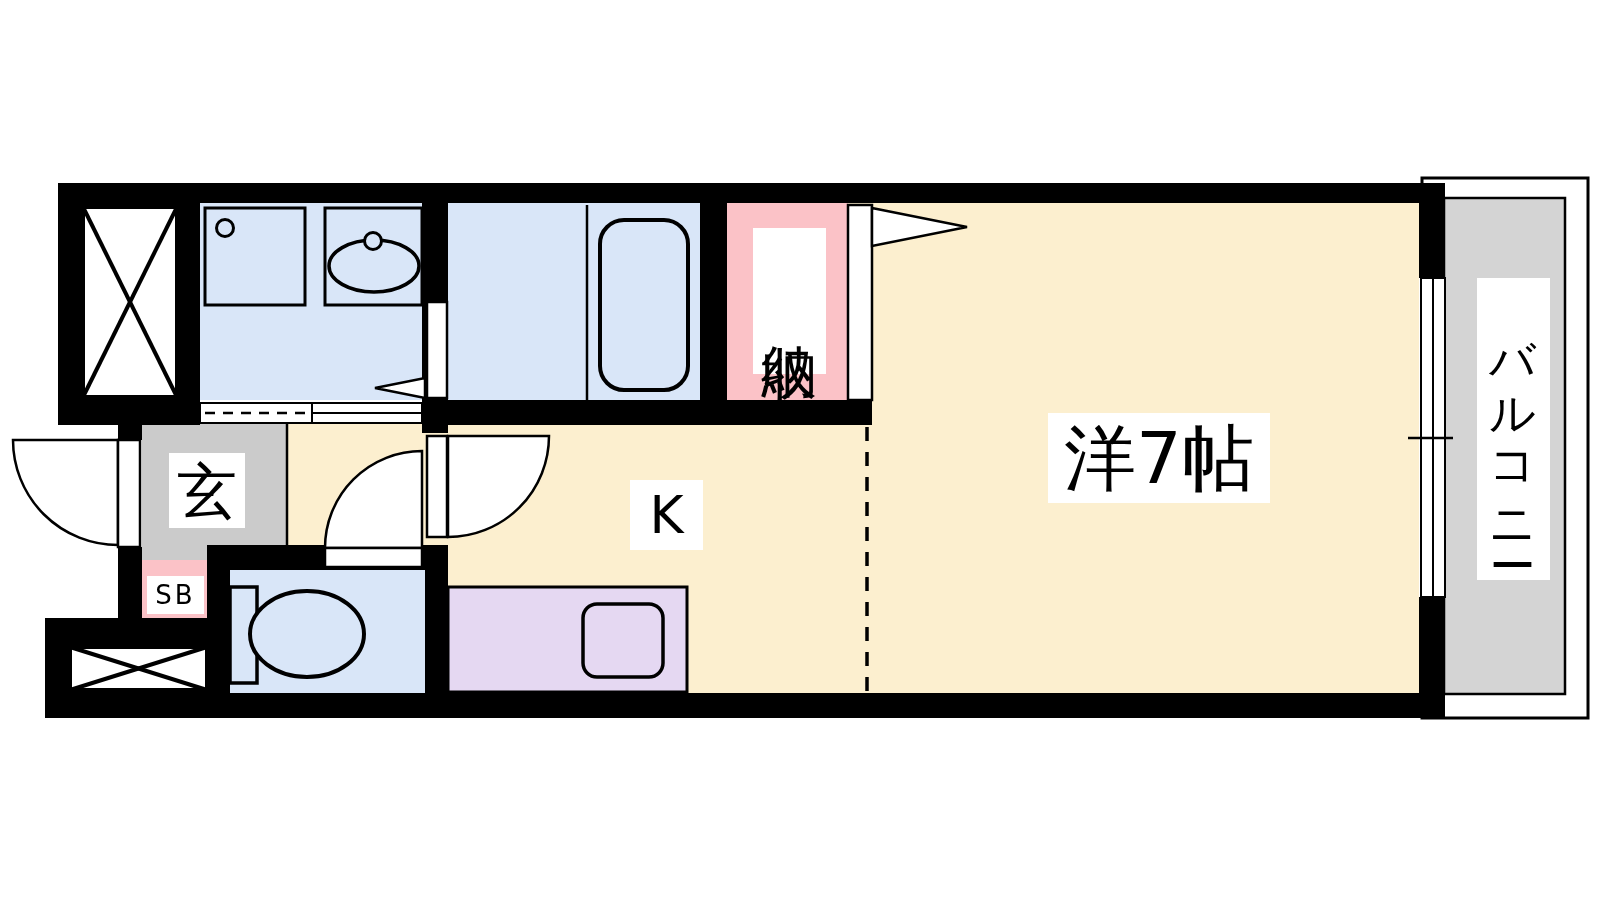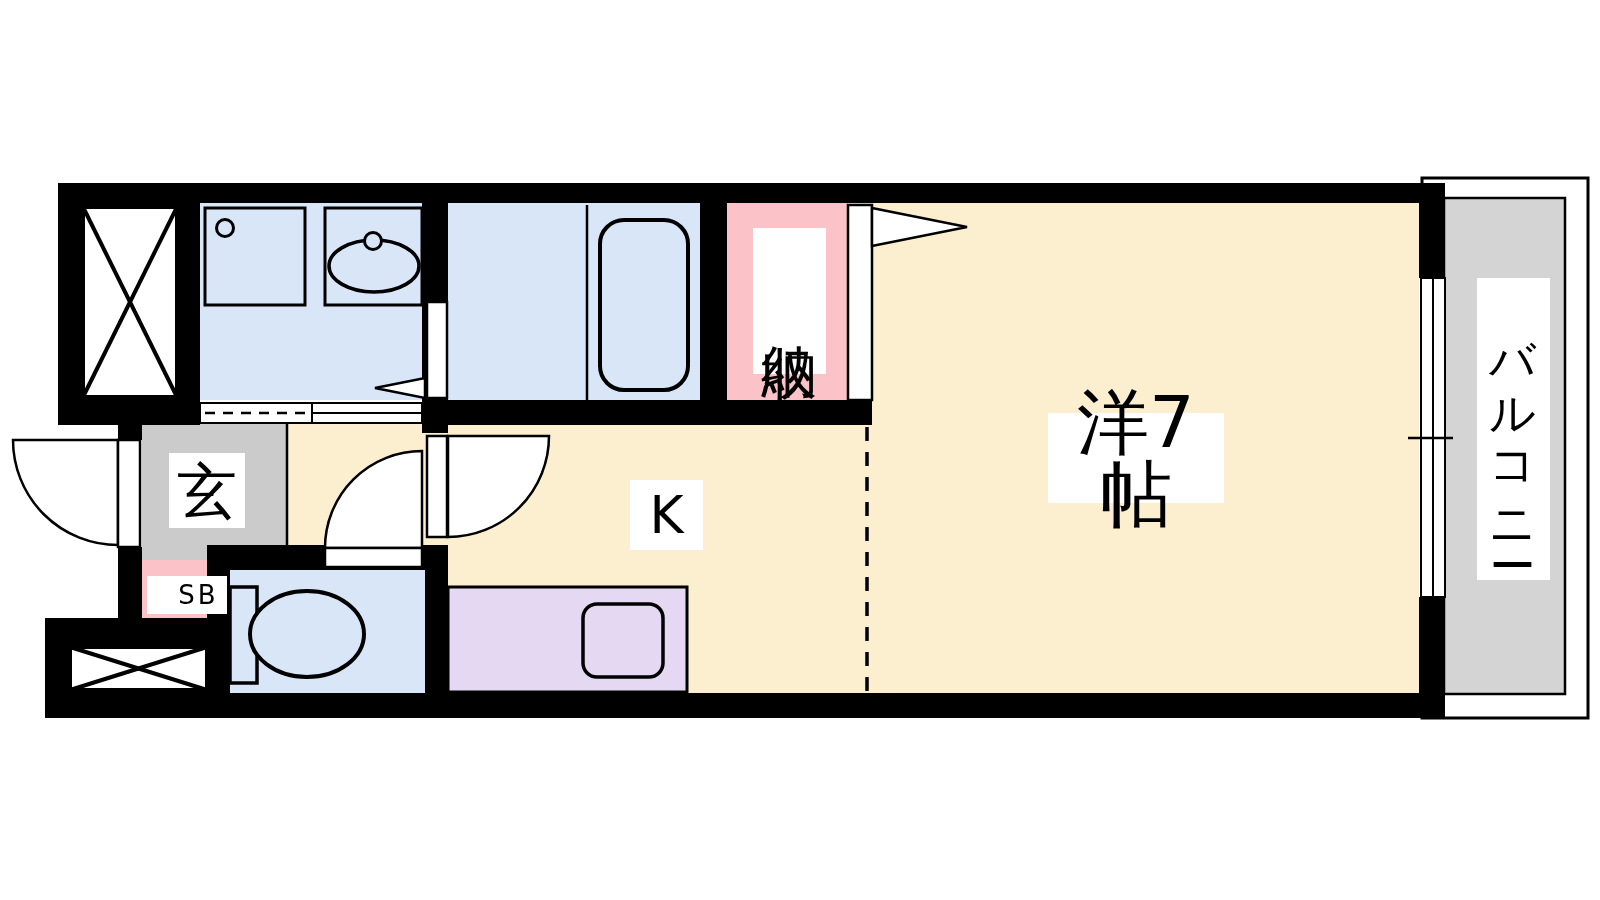--- a/index.html
+++ b/index.html
@@ -20,24 +20,24 @@
     align-items: center;
     justify-content: center;
     text-align: center;
     line-height: 1.0;
     z-index: 5;
   }
   .v {
     writing-mode: vertical-rl;
     text-orientation: upright;
   }
-  #label-western { left:1048px; top:413px; width:176px; height:90px; font-size:72px; }
+  #label-western { left:1048px; top:413px; width:222px; height:90px; font-size:72px; }
   #label-kitchen { left:630px;  top:480px; width:73px;  height:70px; font-size:52px; }
   #label-entrance{ left:169px;  top:453px; width:76px;  height:75px; font-size:60px; }
-  #label-sb      { left:147px;  top:576px; width:57px;  height:38px; font-size:26px; letter-spacing:3px;padding-left:23px; }
+  #label-sb      { left:147px;  top:576px; width:57px;  height:38px; font-size:26px; letter-spacing:3px; }
   #label-closet  { left:753px;  top:228px; width:73px;  height:146px; font-size:56px; }
   #label-balcony { left:1477px; top:278px; width:73px;  height:302px; font-size:46px; letter-spacing:6px; }
 </style>
 </head>
 <body>
 
 <div class="plan">
 
   <svg width="1600" height="900" viewBox="0 0 1600 900">
 

